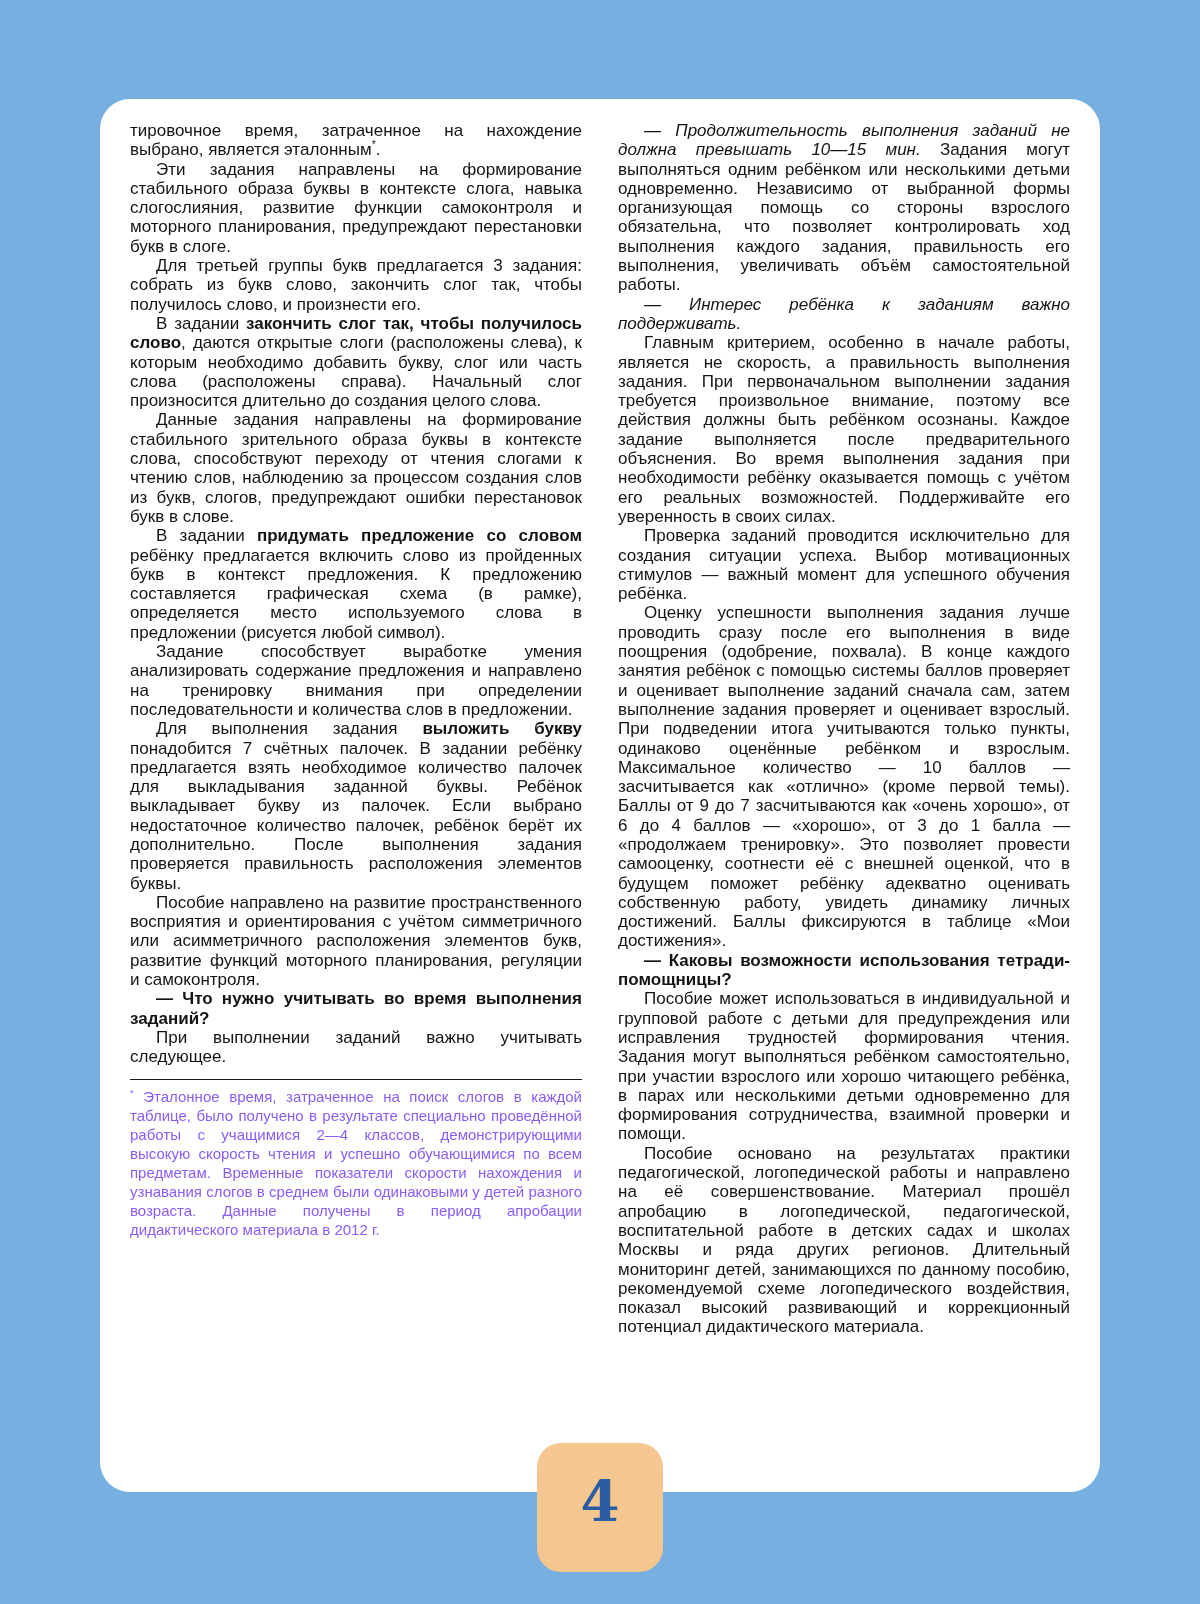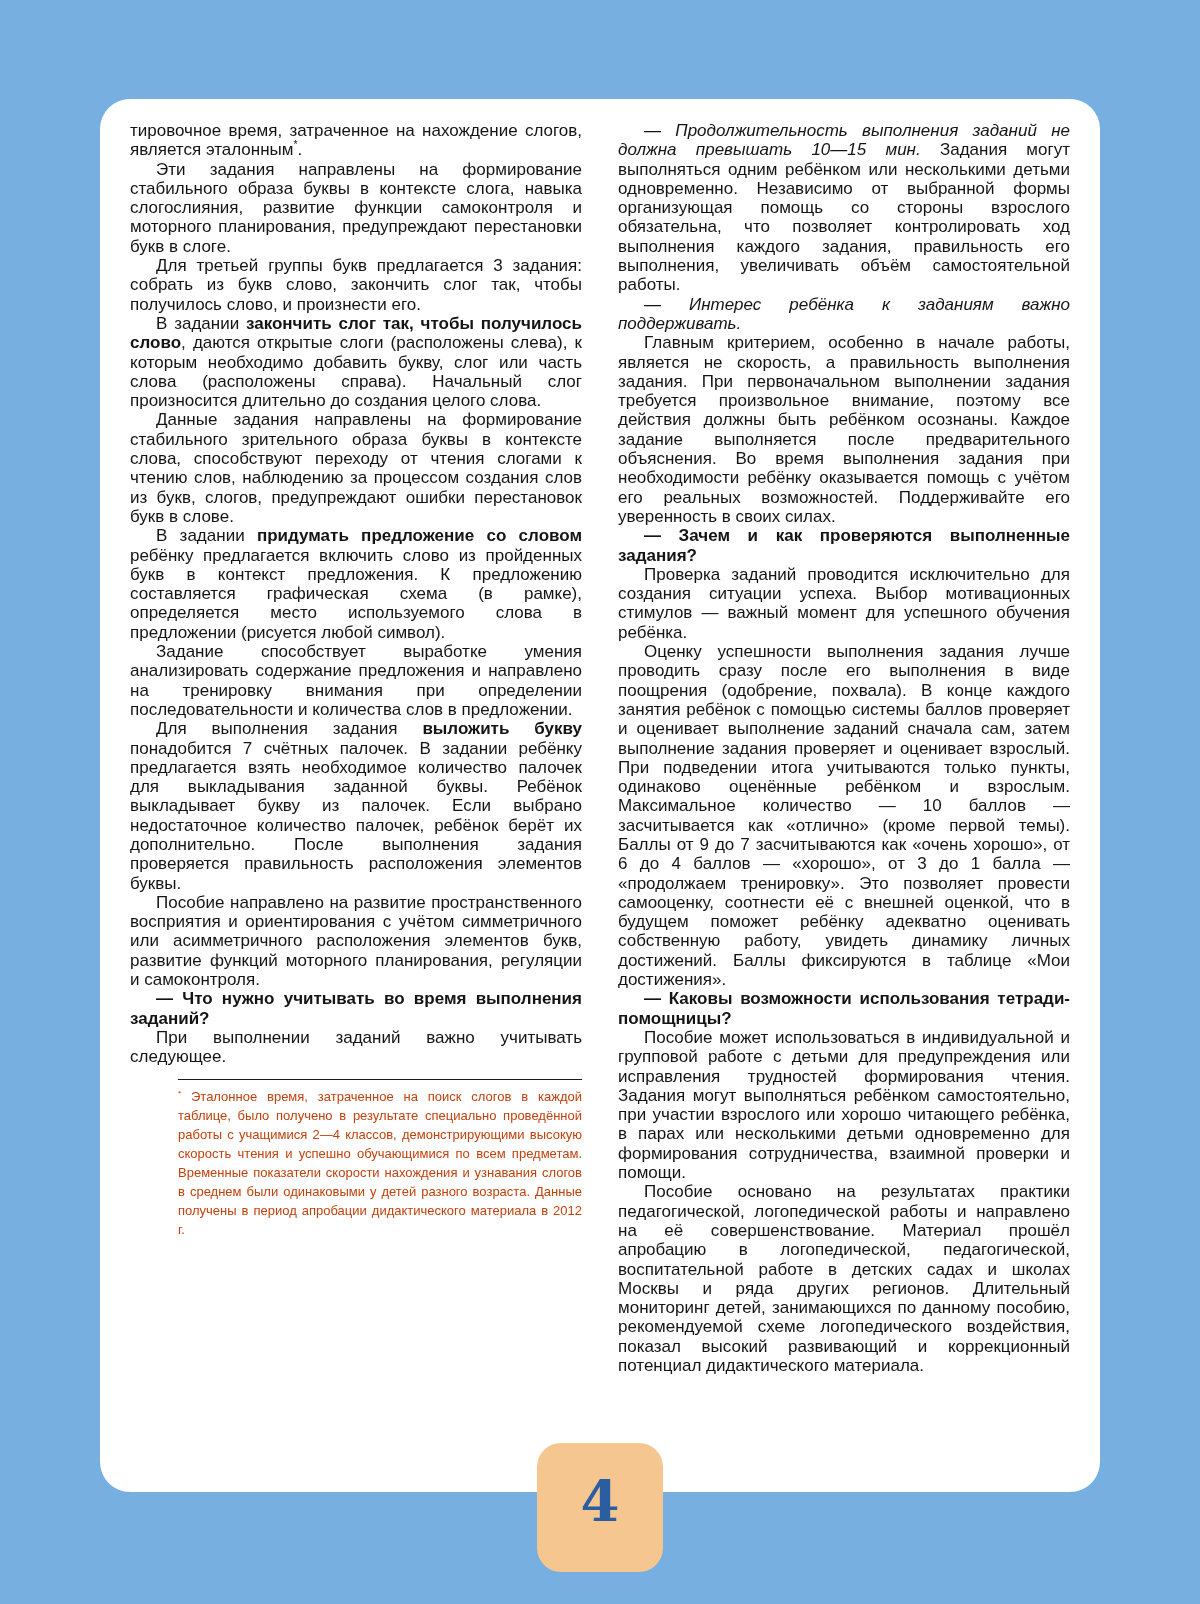--- a/index.html
+++ b/index.html
@@ -30,25 +30,24 @@
     color: #141414;
     text-align: justify;
   }
   .para { margin: 0; text-indent: 26px; }
   .no-indent { text-indent: 0; }
   .b { font-weight: 700; }
   .i { font-style: italic; }
   sup { font-size: 0.62em; line-height: 0; }
   .footnote {
     margin-top: 12px;
-    font-size: 13px;
+    font-size: 15px;
     line-height: 19px;
-    color: #c2410c;
+    color: #8b5cf6;
     text-align: justify;
-    margin-left: 48px;
   }
   .footnote-rule {
     border: none;
     border-top: 1.5px solid #1a1a1a;
     margin: 0 0 7px 0;
     width: 100%;
   }
   .footnote .para { text-indent: 0; }
   .page-tab {
     position: absolute;
@@ -68,41 +67,40 @@
     color: #2b5ea1;
     margin-top: -14px;
   }
 </style>
 </head>
 <body>
 
 <div class="sheet">
   <div class="content">
     <div class="col">
-        <p class="para no-indent"><span>тировочное время, затраченное на нахождение слогов, является эталонным</span><sup>*</sup><span>.</span></p>
+        <p class="para no-indent"><span>тировочное время, затраченное на нахождение выбрано, является эталонным</span><sup>*</sup><span>.</span></p>
         <p class="para"><span>Эти задания направлены на формирование стабильного образа буквы в контексте слога, навыка слогослияния, развитие функции самоконтроля и моторного планирования, предупреждают перестановки букв в слоге.</span></p>
         <p class="para"><span>Для третьей группы букв предлагается 3 задания: собрать из букв слово, закончить слог так, чтобы получилось слово, и произнести его.</span></p>
         <p class="para"><span>В задании </span><span class="b">закончить слог так, чтобы получилось слово</span><span>, даются открытые слоги (расположены слева), к которым необходимо добавить букву, слог или часть слова (расположены справа). Начальный слог произносится длительно до создания целого слова.</span></p>
         <p class="para"><span>Данные задания направлены на формирование стабильного зрительного образа буквы в контексте слова, способствуют переходу от чтения слогами к чтению слов, наблюдению за процессом создания слов из букв, слогов, предупреждают ошибки перестановок букв в слове.</span></p>
         <p class="para"><span>В задании </span><span class="b">придумать предложение со словом</span><span> ребёнку предлагается включить слово из пройденных букв в контекст предложения. К предложению составляется графическая схема (в рамке), определяется место используемого слова в предложении (рисуется любой символ).</span></p>
         <p class="para"><span>Задание способствует выработке умения анализировать содержание предложения и направлено на тренировку внимания при определении последовательности и количества слов в предложении.</span></p>
         <p class="para"><span>Для выполнения задания </span><span class="b">выложить букву</span><span> понадобится 7 счётных палочек. В задании ребёнку предлагается взять необходимое количество палочек для выкладывания заданной буквы. Ребёнок выкладывает букву из палочек. Если выбрано недостаточное количество палочек, ребёнок берёт их дополнительно. После выполнения задания проверяется правильность расположения элементов буквы.</span></p>
         <p class="para"><span>Пособие направлено на развитие пространственного восприятия и ориентирования с учётом симметричного или асимметричного расположения элементов букв, развитие функций моторного планирования, регуляции и самоконтроля.</span></p>
         <p class="para"><span class="b">— Что нужно учитывать во время выполнения заданий?</span></p>
         <p class="para"><span>При выполнении заданий важно учитывать следующее.</span></p>
         <div class="footnote">
           <hr class="footnote-rule">
           <p class="para"><sup>*</sup><span> Эталонное время, затраченное на поиск слогов в каждой таблице, было получено в результате специально проведённой работы с учащимися 2—4 классов, демонстрирующими высокую скорость чтения и успешно обучающимися по всем предметам. Временные показатели скорости нахождения и узнавания слогов в среднем были одинаковыми у детей разного возраста. Данные получены в период апробации дидактического материала в 2012 г.</span></p>
         </div>
       </div>
     <div class="col">
         <p class="para"><span class="i">— Продолжительность выполнения заданий не должна превышать 10—15 мин.</span><span> Задания могут выполняться одним ребёнком или несколькими детьми одновременно. Независимо от выбранной формы организующая помощь со стороны взрослого обязательна, что позволяет контролировать ход выполнения каждого задания, правильность его выполнения, увеличивать объём самостоятельной работы.</span></p>
         <p class="para"><span class="i">— Интерес ребёнка к заданиям важно поддерживать.</span></p>
         <p class="para"><span>Главным критерием, особенно в начале работы, является не скорость, а правильность выполнения задания. При первоначальном выполнении задания требуется произвольное внимание, поэтому все действия должны быть ребёнком осознаны. Каждое задание выполняется после предварительного объяснения. Во время выполнения задания при необходимости ребёнку оказывается помощь с учётом его реальных возможностей. Поддерживайте его уверенность в своих силах.</span></p>
-        <p class="para"><span class="b">— Зачем и как проверяются выполненные задания?</span></p>
         <p class="para"><span>Проверка заданий проводится исключительно для создания ситуации успеха. Выбор мотивационных стимулов — важный момент для успешного обучения ребёнка.</span></p>
         <p class="para"><span>Оценку успешности выполнения задания лучше проводить сразу после его выполнения в виде поощрения (одобрение, похвала). В конце каждого занятия ребёнок с помощью системы баллов проверяет и оценивает выполнение заданий сначала сам, затем выполнение задания проверяет и оценивает взрослый. При подведении итога учитываются только пункты, одинаково оценённые ребёнком и взрослым. Максимальное количество — 10 баллов — засчитывается как «отлично» (кроме первой темы). Баллы от 9 до 7 засчитываются как «очень хорошо», от 6 до 4 баллов — «хорошо», от 3 до 1 балла — «продолжаем тренировку». Это позволяет провести самооценку, соотнести её с внешней оценкой, что в будущем поможет ребёнку адекватно оценивать собственную работу, увидеть динамику личных достижений. Баллы фиксируются в таблице «Мои достижения».</span></p>
         <p class="para"><span class="b">— Каковы возможности использования тетради-помощницы?</span></p>
         <p class="para"><span>Пособие может использоваться в индивидуальной и групповой работе с детьми для предупреждения или исправления трудностей формирования чтения. Задания могут выполняться ребёнком самостоятельно, при участии взрослого или хорошо читающего ребёнка, в парах или несколькими детьми одновременно для формирования сотрудничества, взаимной проверки и помощи.</span></p>
         <p class="para"><span>Пособие основано на результатах практики педагогической, логопедической работы и направлено на её совершенствование. Материал прошёл апробацию в логопедической, педагогической, воспитательной работе в детских садах и школах Москвы и ряда других регионов. Длительный мониторинг детей, занимающихся по данному пособию, рекомендуемой схеме логопедического воздействия, показал высокий развивающий и коррекционный потенциал дидактического материала.</span></p>
       </div>
   </div>
 </div>
 
 <div class="page-tab">

